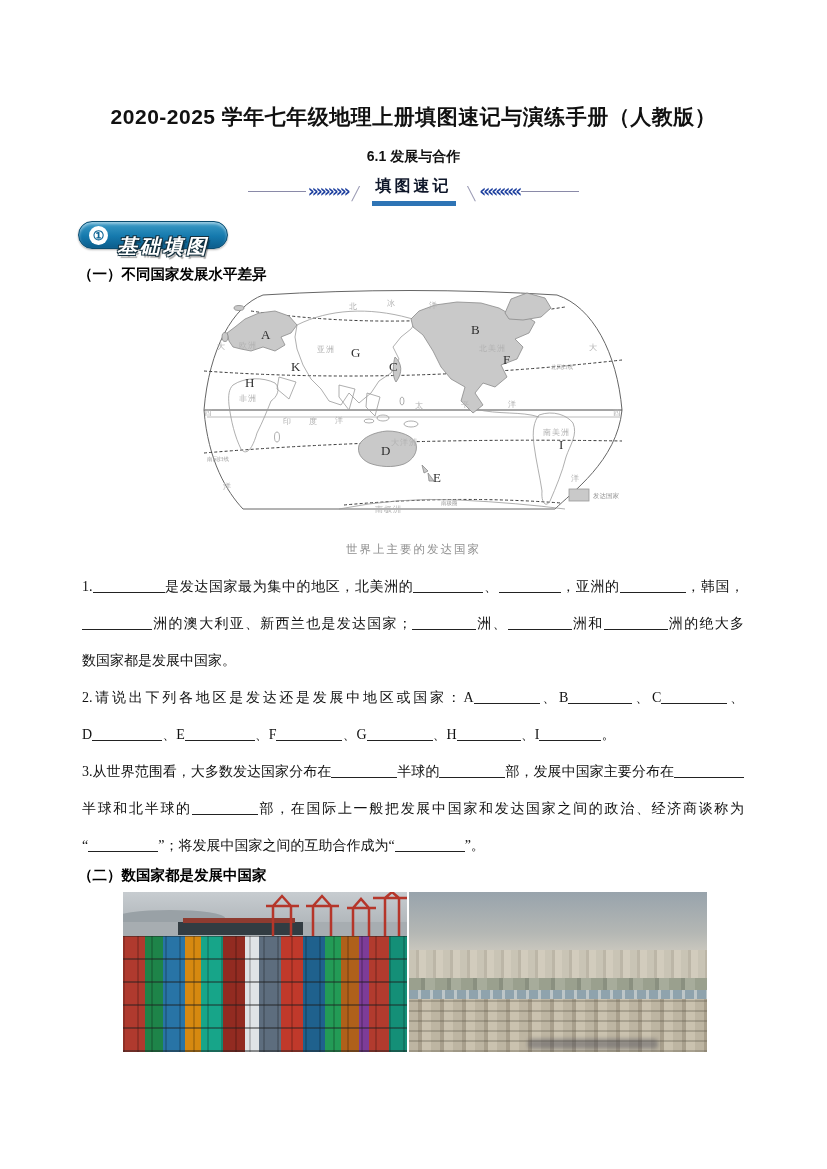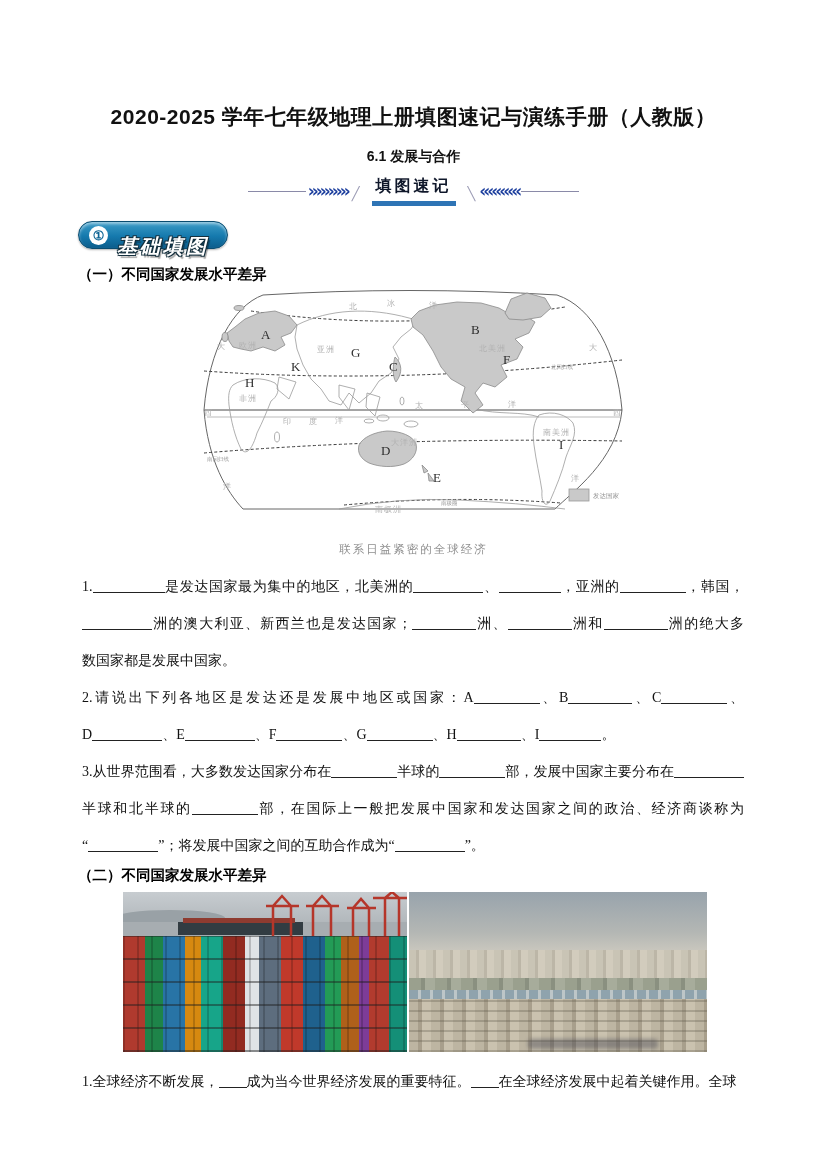--- a/index.html
+++ b/index.html
@@ -204,34 +204,34 @@
           <text x="8" y="172">南回归线</text>
           <text x="242" y="216">南极圈</text>
         </g>
 
       <g>
         <rect x="370" y="200" width="20" height="12" fill="#c9c9c9" stroke="#9a9a9a" stroke-width="0.8"></rect>
         <text class="legend-label" x="394" y="209">发达国家</text>
       </g>
     </svg>
   </div>
-  <div class="map-caption">联系日益紧密的全球经济</div>
+  <div class="map-caption">世界上主要的发达国家</div>
 
   <div class="qblock">
     <p class="qline j">1.<span class="blank" style="width: 72px;"></span>是发达国家最为集中的地区，北美洲的<span class="blank" style="width: 70px;"></span>、<span class="blank" style="width: 62px;"></span>，亚洲的<span class="blank" style="width: 66px;"></span>，韩国，</p>
     <p class="qline j"><span class="blank" style="width: 70px;"></span>洲的澳大利亚、新西兰也是发达国家；<span class="blank" style="width: 64px;"></span>洲、<span class="blank" style="width: 64px;"></span>洲和<span class="blank" style="width: 64px;"></span>洲的绝大多</p>
     <p class="qline">数国家都是发展中国家。</p>
     <p class="qline j">2.请说出下列各地区是发达还是发展中地区或国家：A<span class="blank" style="width: 66px;"></span>、B<span class="blank" style="width: 64px;"></span>、C<span class="blank" style="width: 66px;"></span>、</p>
     <p class="qline">D<span class="blank" style="width: 70px;"></span>、E<span class="blank" style="width: 70px;"></span>、F<span class="blank" style="width: 66px;"></span>、G<span class="blank" style="width: 66px;"></span>、H<span class="blank" style="width: 64px;"></span>、I<span class="blank" style="width: 62px;"></span>。</p>
     <p class="qline j">3.从世界范围看，大多数发达国家分布在<span class="blank" style="width: 66px;"></span>半球的<span class="blank" style="width: 66px;"></span>部，发展中国家主要分布在<span class="blank" style="width: 70px;"></span></p>
     <p class="qline j">半球和北半球的<span class="blank" style="width: 66px;"></span>部，在国际上一般把发展中国家和发达国家之间的政治、经济商谈称为</p>
     <p class="qline">“<span class="blank" style="width: 70px;"></span>”；将发展中国家之间的互助合作成为“<span class="blank" style="width: 70px;"></span>”。</p>
   </div>
 
-  <div class="subhead" style="margin-top:3px;">（二）不同国家发展水平差异</div>
+  <div class="subhead" style="margin-top:3px;">（二）数国家都是发展中国家</div>
 
   <div class="photo-row" style="margin-top:7px;">
     <div class="photo photo-port">
       <div class="port-sky"></div>
       <div class="port-hill"></div>
       <div class="port-quay"></div>
       <svg width="284" height="70" style="position:absolute;left:0;top:0;">
         <rect x="55" y="30" width="125" height="13" fill="#323c42"></rect>
         <rect x="60" y="26" width="112" height="5" fill="#8e3b30"></rect>
         <g stroke="#b5362a" stroke-width="2.5" fill="none">
@@ -246,17 +246,14 @@
     <div class="photo photo-city">
       <div class="city-sky"></div>
       <div class="city-far"></div>
       <div class="city-rail"></div>
       <div class="city-blue"></div>
       <div class="city-front"></div>
       <div class="city-mark"></div>
     </div>
   </div>
 
-  <div class="qblock" style="margin-top:13px;">
-    <p class="qline">1.全球经济不断发展，<span class="blank" style="width: 28px;"></span>成为当今世界经济发展的重要特征。<span class="blank" style="width: 28px;"></span>在全球经济发展中起着关键作用。全球</p>
-  </div>
 
 </div>
 
 </body></html>

